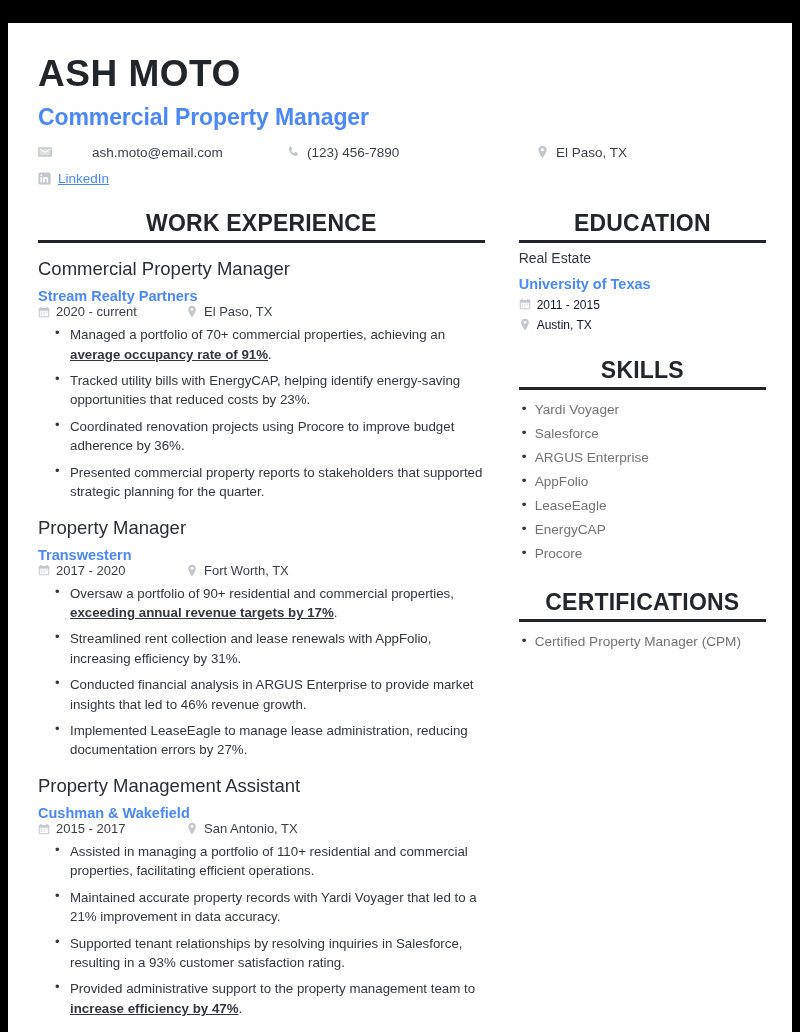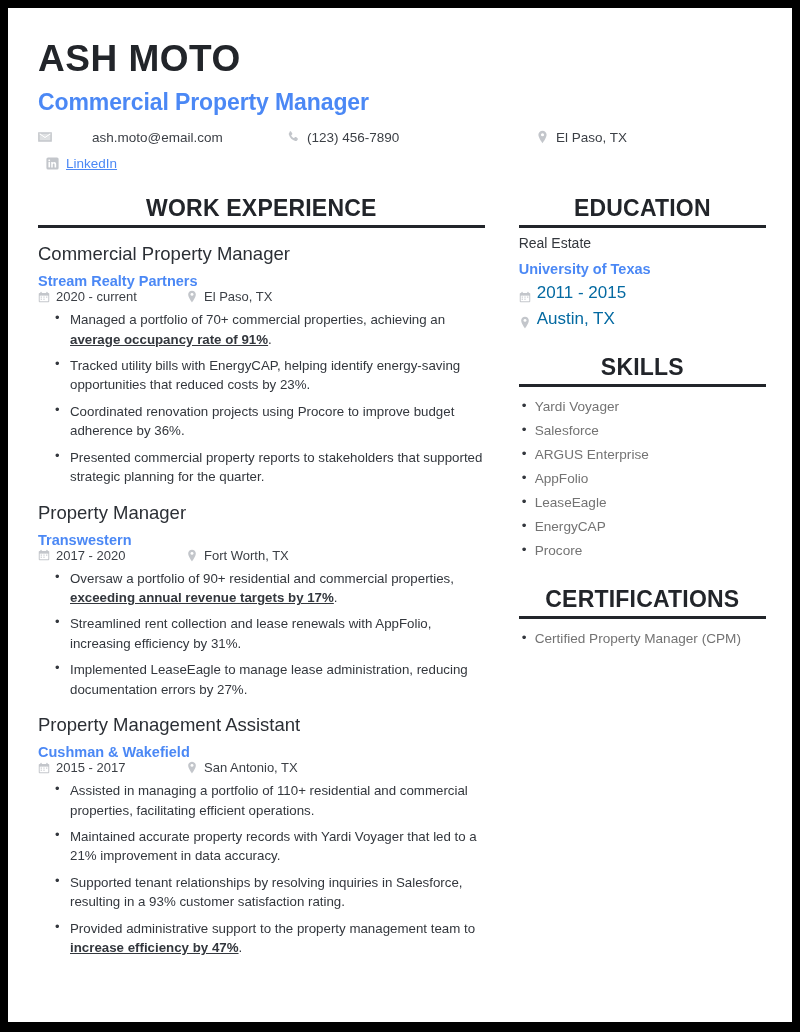--- a/index.html
+++ b/index.html
@@ -8,21 +8,21 @@
     background: #000;
   }
   body {
     width: 800px; height: 1032px;
     font-family: "Liberation Sans", sans-serif;
     overflow: hidden;
   }
   .page-frame {
     width: 800px; height: 884px;
     background: #000000;
-    padding: 8px 8px 10px 8px;
+    padding: 23px 8px 10px 8px;
   }
   .page {
     width: 784px; height: 1014px;
     background: #ffffff;
     padding: 26px 26px 0 26px;
     overflow: hidden;
     position: relative;
   }
 
   
@@ -52,21 +52,21 @@
     align-items: center;
     gap: 7px;
     font-size: 13.5px;
     color: #3b3f45;
     white-space: nowrap;
   }
   .c-email { left: 0; top: 0; gap: 40px; }
   .c-phone { left: 248; top: 0; }
   .c-phone { left: 248px; top: 0; }
   .c-loc   { left: 498px; top: 0; }
-  .c-link  { left: 8px; top: 26px; text-align: center; }
+  .c-link  { left: 0; top: 26px; text-align: center; }
   .contact-item a {
     color: #4b88f5;
     text-decoration: underline;
   }
   .ico {
     display: inline-flex;
     align-items: center;
     justify-content: center;
     flex: 0 0 auto;
     color: #c3c6cb;
@@ -157,22 +157,22 @@
     margin-top: 12px;
   }
   .edu-line.tight { margin-top: 6px; }
   .edu-org {
     font-size: 14.5px;
     font-weight: bold;
     color: #4b88f5;
     margin-top: 8px;
   }
   .edu-meta {
-    display: flex; align-items: flex-end; gap: 6px;
-    font-size: 17px; color: #0369a1;
+    display: flex; align-items: flex-start; gap: 6px;
+    font-size: 12px; color: #0f172a;
     margin-top: 6px;
   }
   ul.plain {
     margin: 10px 0 0 0;
     padding-left: 16px;
     list-style: none;
   }
   ul.plain li {
     font-size: 13.6px;
     line-height: 1.5;
@@ -317,20 +317,21 @@
                   <path d="M7 .8c-2.6 0-4.7 2.1-4.7 4.7C2.3 9 7 15.2 7 15.2s4.7-6.2 4.7-9.7C11.7 2.9 9.6.8 7 .8z"></path>
                   <circle cx="7" cy="5.4" r="1.8" fill="#ffffff"></circle>
                 </svg>
               </span>
               <span>Fort Worth, TX</span>
             </span>
           </div>
           <ul class="bullets">
             <li><span>Oversaw a portfolio of 90+ residential and commercial properties, </span><b>exceeding annual revenue targets by 17%</b><span>.</span></li>
             <li><span>Streamlined rent collection and lease renewals with AppFolio, increasing efficiency by 31%.</span><b></b><span></span></li>
+            <li><span>Conducted financial analysis in ARGUS Enterprise to provide market insights that led to 46% revenue growth.</span><b></b><span></span></li>
             <li><span>Implemented LeaseEagle to manage lease administration, reducing documentation errors by 27%.</span><b></b><span></span></li>
           </ul>
         </div>
 
         <div class="entry">
           <div class="entry-role">Property Management Assistant</div>
           <div class="entry-org">Cushman &amp; Wakefield</div>
           <div class="entry-meta">
             <span class="meta-date">
               <span class="ico">

